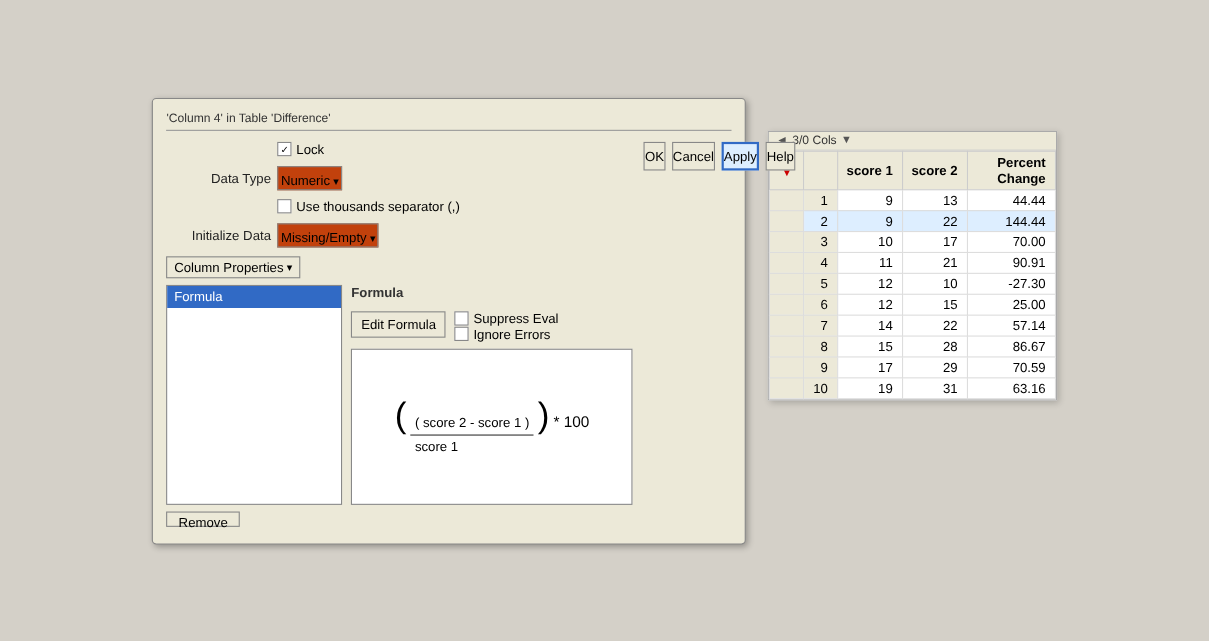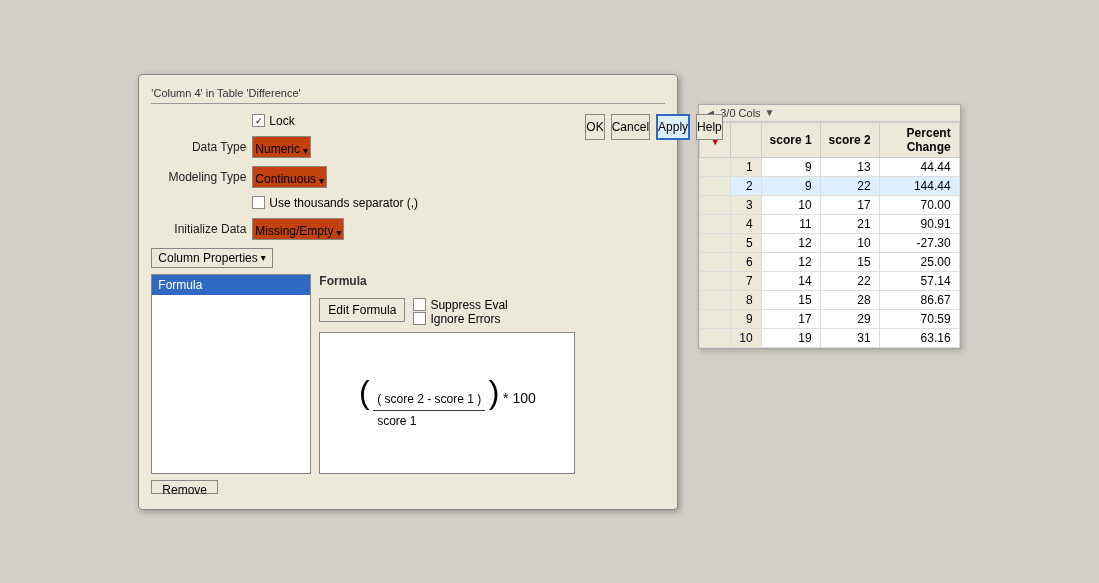--- a/index.html
+++ b/index.html
@@ -411,26 +411,20 @@
 
         
         <div class="form-row">
           <span class="form-label">Data Type</span>
           <div class="select-box">
             <span>Numeric</span>
           </div>
         </div>
 
         
-        <div class="form-row">
-          <span class="form-label">Modeling Type</span>
-          <div class="select-box">
-            <span>Continuous</span>
-          </div>
-        </div>
 
         
 
         
         <div class="thousands-row">
           <div class="checkbox"></div>
           <span>Use thousands separator (,)</span>
         </div>
 
         

